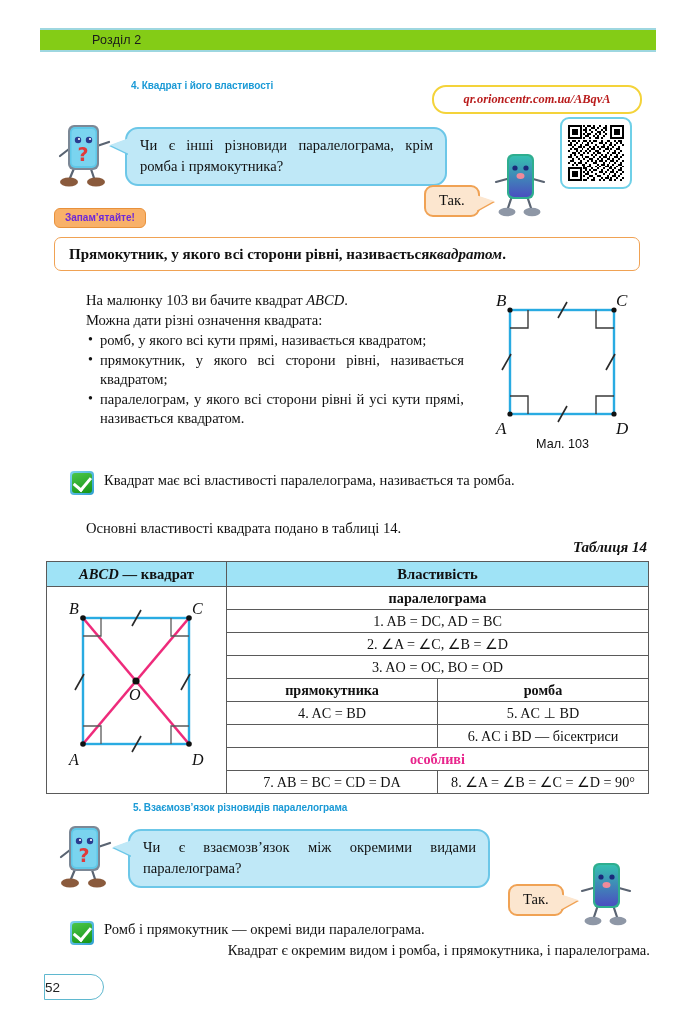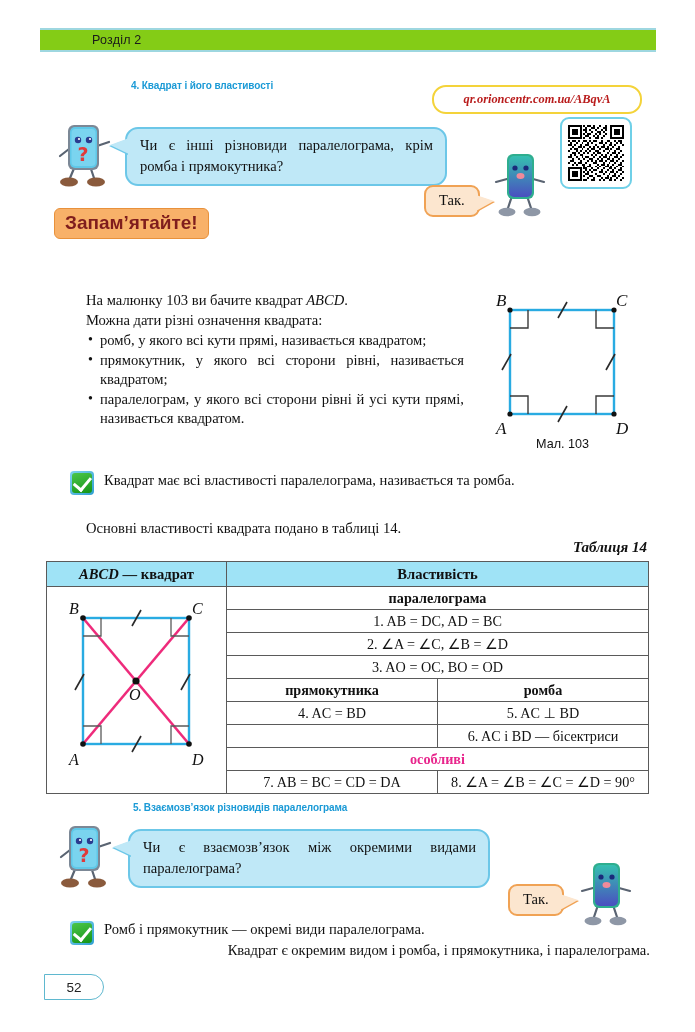--- a/index.html
+++ b/index.html
@@ -78,21 +78,21 @@
     border-left: 18px solid #fce6cf;
     filter: drop-shadow(1px 1px 0 #f0a254);
   }
 
   
   .remember-tab {
     position: absolute; left: 54px; top: 208px;
     background: #f8b169; border: 1.6px solid #e8913b; border-radius: 6px;
     padding: 3px 10px 4px 10px;
     font-family: "Liberation Sans", sans-serif; font-weight: bold;
-    font-size: 19px; color: #7f1d1d; z-index: 3;
+    font-size: 10px; color: #6d28d9; z-index: 3;
   }
   .remember-body {
     position: absolute; left: 54px; top: 237px; width: 586px; height: 34px;
     border: 1.8px solid #f0a254; border-radius: 7px; background: #fff;
     display: flex; align-items: center; padding-left: 14px;
     font-weight: bold; font-size: 15px; color: #111;
   }
   .remember-body i { font-style: italic; }
 
   
@@ -159,21 +159,21 @@
   .rowcell { height: 23px; }
   .figcell { vertical-align: middle; padding: 4px; }
   table.props i { font-style: italic; }
   .nb { white-space: nowrap; }
 
   
   .pagenum {
     position: absolute; left: 44px; top: 974px; width: 60px; height: 26px;
     border: 1.6px solid #5fb8cf; border-radius: 0 13px 13px 0;
     background: #fff;
-    display: flex; align-items: center; justify-content: center;
+    display: flex; align-items: center; 
     font-family: "Liberation Sans", sans-serif; font-size: 13.5px; color: #222;
   }
 </style>
 </head>
 <body>
 
 <div class="page">
 
   <div class="runhead">
     <div class="runhead-label">Розділ 2</div>
@@ -468,20 +468,25 @@
             <stop offset="1" stop-color="#4a4fc0"></stop>
       </linearGradient>
         </defs>
       <circle cx="23" cy="22" r="2.6" fill="#1a2a7a"></circle>
       <circle cx="34" cy="22" r="2.6" fill="#1a2a7a"></circle>
       <ellipse cx="28.5" cy="30" rx="4" ry="3" fill="#f08a9a"></ellipse>
     </svg>
   </div>
 
   <div class="remember-tab">Запам’ятайте!</div>
+  <div class="remember-body">
+    <span>Прямокутник, у якого всі сторони рівні, називається </span>
+      <i>квадратом</i>
+      <span>.</span>
+  </div>
 
   <div class="para" style="left:86px; top:291px; width:380px;">
     <span>На малюнку 103 ви бачите квадрат </span><i>ABCD</i><span>.</span>
   </div>
   <div class="para" style="left:86px; top:311px; width:380px;">Можна дати різні означення квадрата:</div>
 
   <ul class="defs" style="left:86px; top:331px; width:378px;">
     <li>ромб, у якого всі кути прямі, називається ква­дратом;</li>
     <li>прямокутник, у якого всі сторони рівні, нази­вається квадратом;</li>
     <li>паралелограм, у якого всі сторони рівні й усі кути прямі, називається квадратом.</li>

